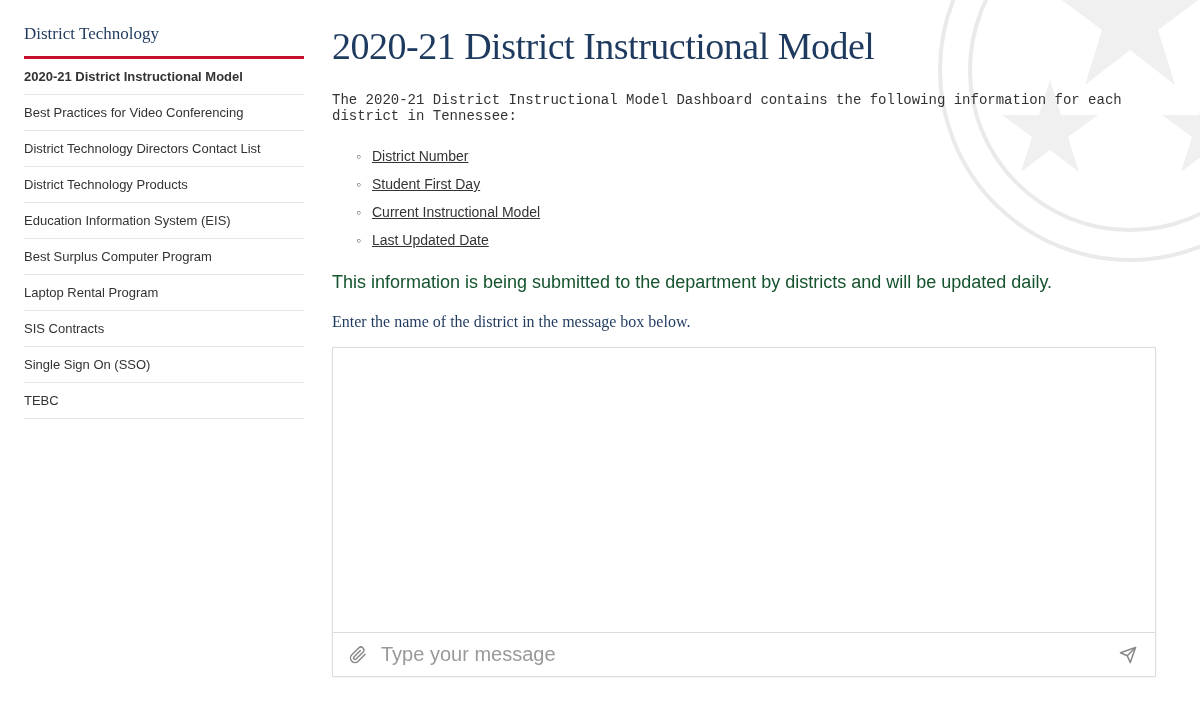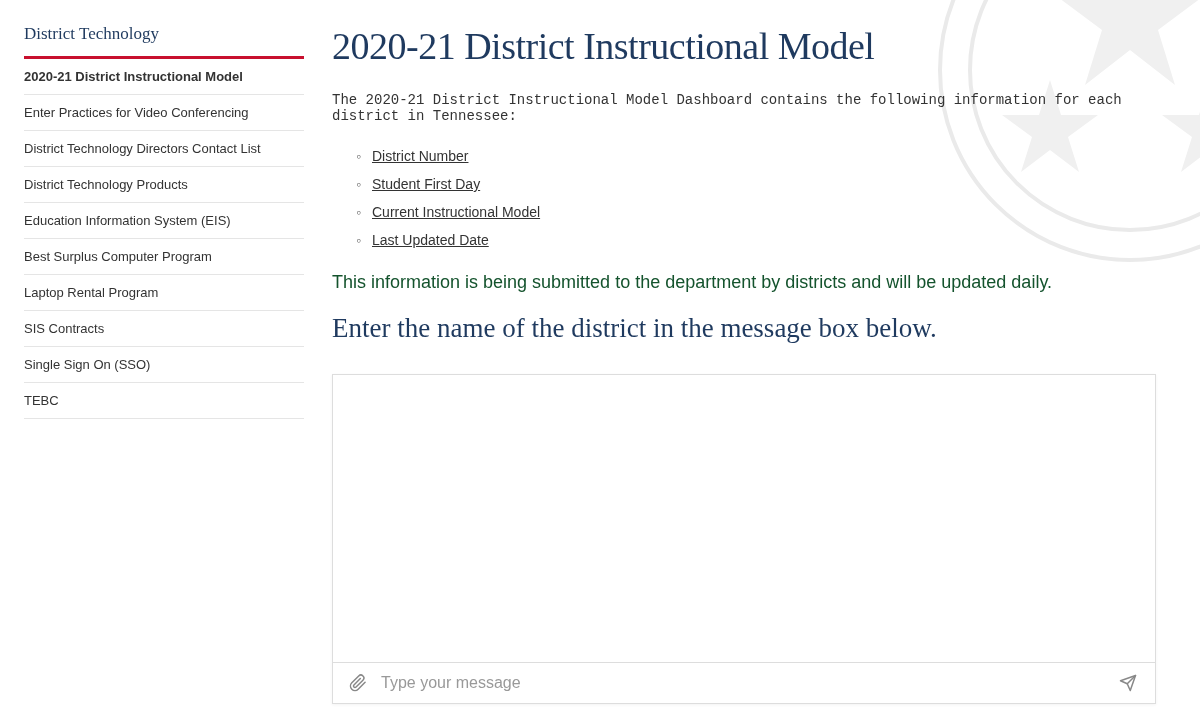--- a/index.html
+++ b/index.html
@@ -99,24 +99,24 @@
       left: 0;
       color: #666;
     }
     .update-text {
       font-size: 18px;
       color: #14532d;
       margin-bottom: 20px;
     }
     .prompt-heading {
       font-family: Georgia, 'Times New Roman', serif;
-      font-size: 27px;
+      font-size: 16px;
       font-weight: normal;
       color: #1f3a5f;
-      margin-bottom: 30px;
+      margin-bottom: 16px;
     }
     .chat-container {
       border: 1px solid #ddd;
       height: 330px;
       background: #fff;
       box-shadow: 0 1px 3px rgba(0,0,0,0.05);
       display: flex;
       flex-direction: column;
     }
     .chat-body {
@@ -134,21 +134,21 @@
     .attach-icon {
       color: #888;
       cursor: pointer;
       display: flex;
       align-items: center;
     }
     .chat-input {
       flex: 1;
       border: none;
       outline: none;
-      font-size: 16px;
+      font-size: 20px;
       color: #a21caf;
       background: transparent;
       font-family: inherit;
     }
     .chat-input::placeholder {
       color: #999;
     }
     .send-icon {
       color: #888;
       cursor: pointer;
@@ -169,21 +169,21 @@
       <path d="M280 210 L291 245 L328 245 L298 267 L309 302 L280 280 L251 302 L262 267 L232 245 L269 245 Z"></path>
     </g>
   </svg>
 </div>
 
 <div class="container">
   <aside class="sidebar">
     <h2 class="sidebar-title">District Technology</h2>
     <ul class="nav-list">
       <li class="nav-item active">2020-21 District Instructional Model</li>
-      <li class="nav-item">Enter Practices for Video Conferencing</li>
+      <li class="nav-item">Best Practices for Video Conferencing</li>
       <li class="nav-item">District Technology Directors Contact List</li>
       <li class="nav-item">District Technology Products</li>
       <li class="nav-item">Education Information System (EIS)</li>
       <li class="nav-item">Best Surplus Computer Program</li>
       <li class="nav-item">Laptop Rental Program</li>
       <li class="nav-item">SIS Contracts</li>
       <li class="nav-item">Single Sign On (SSO)</li>
       <li class="nav-item">TEBC</li>
     </ul>
   </aside>

